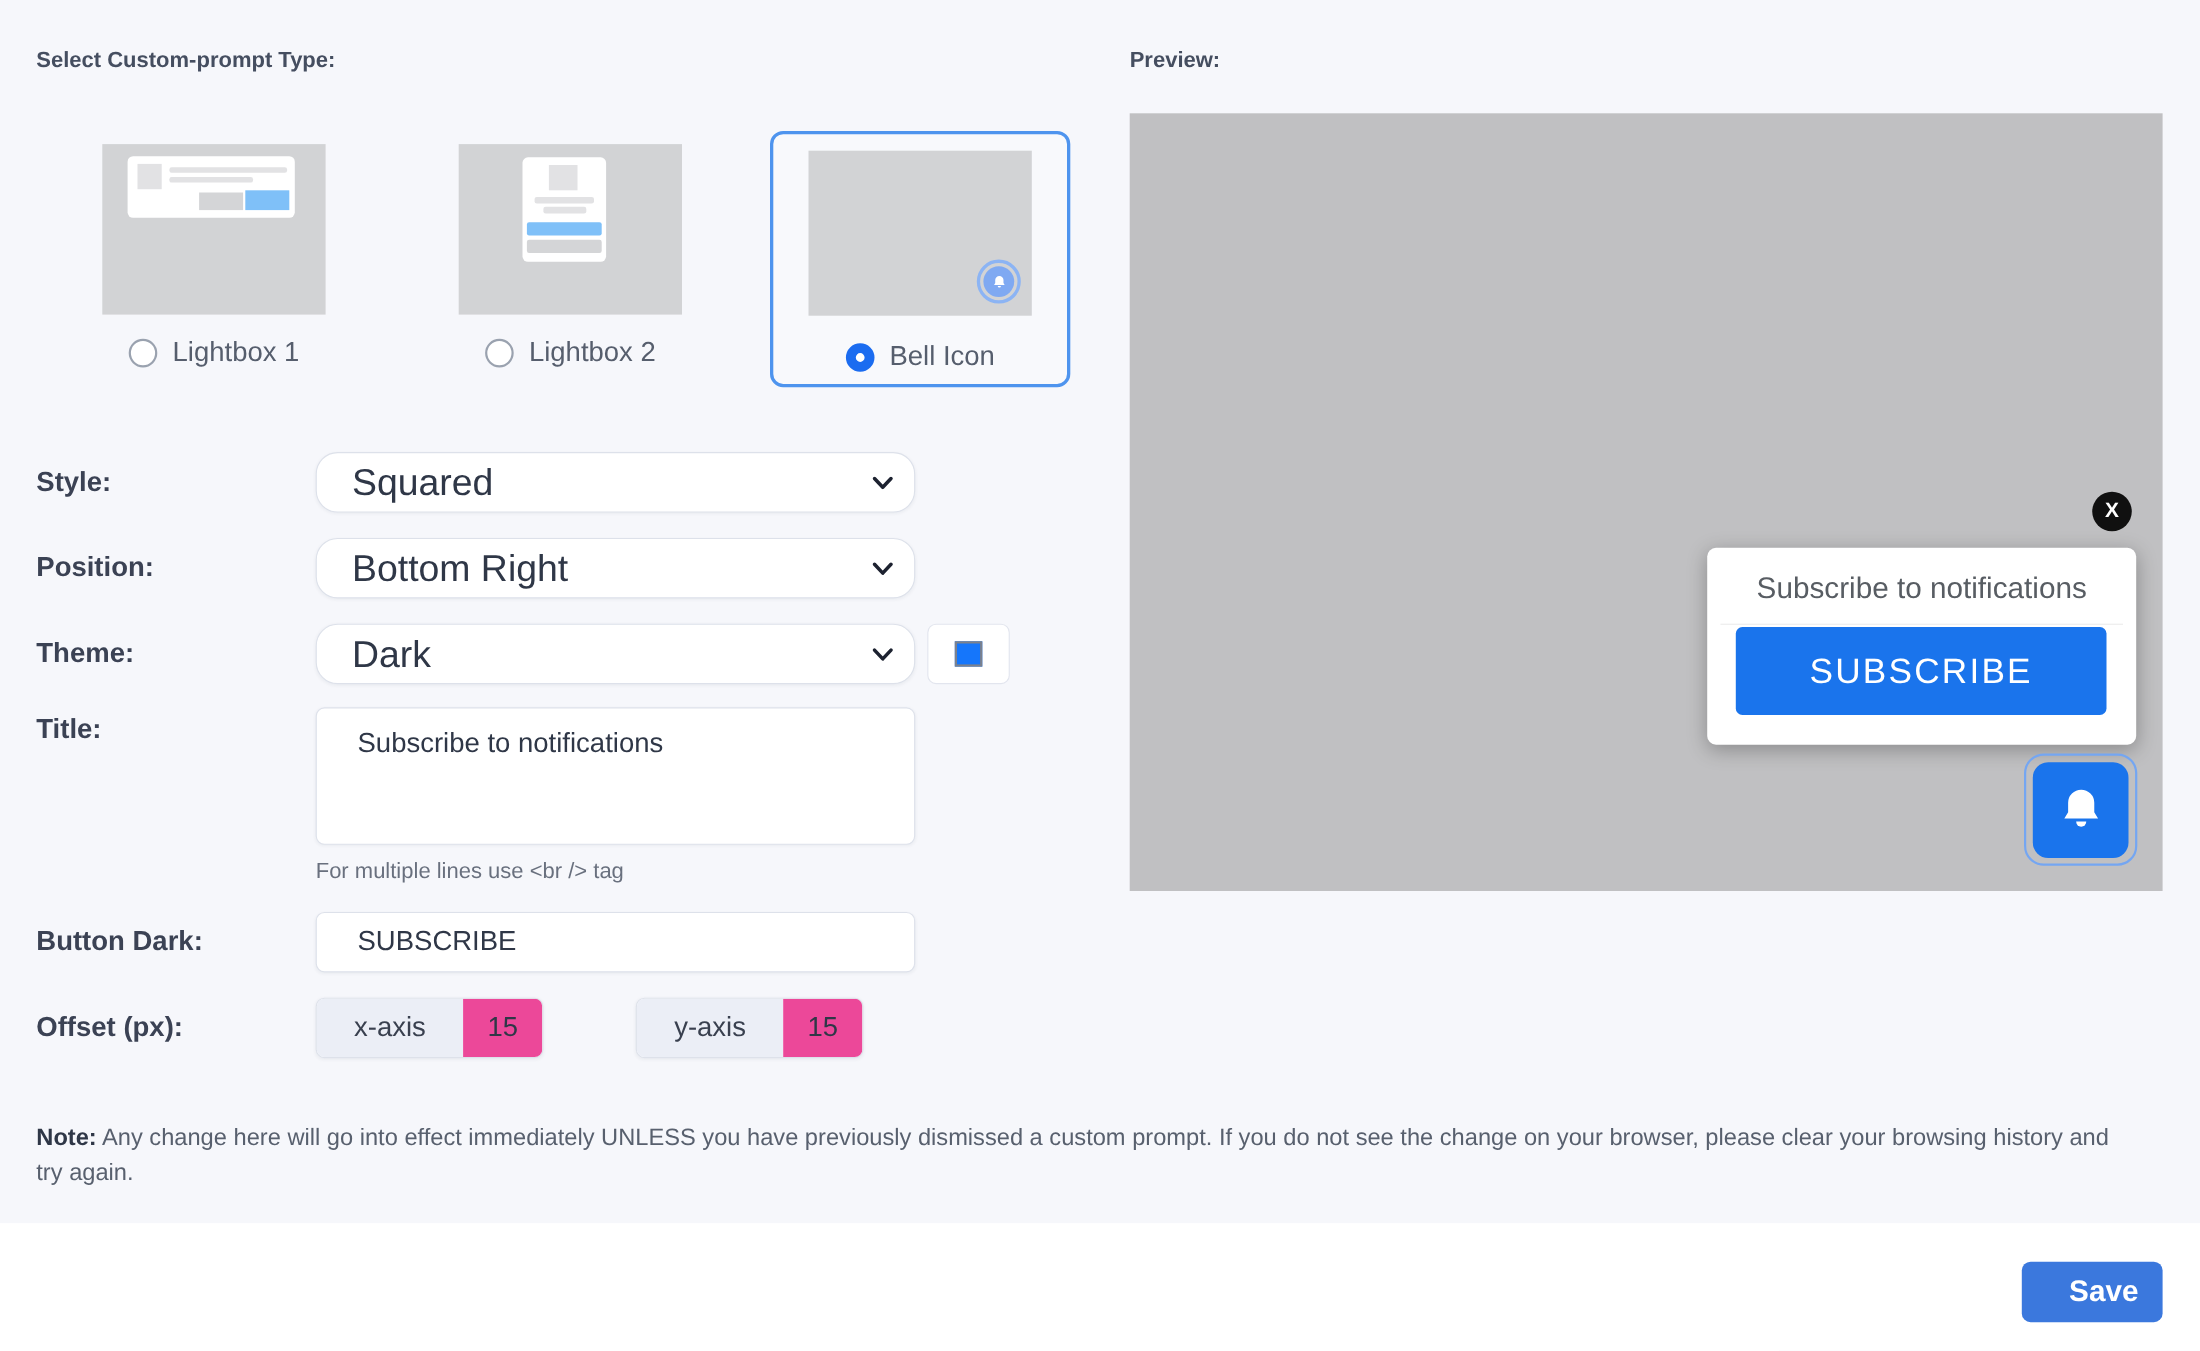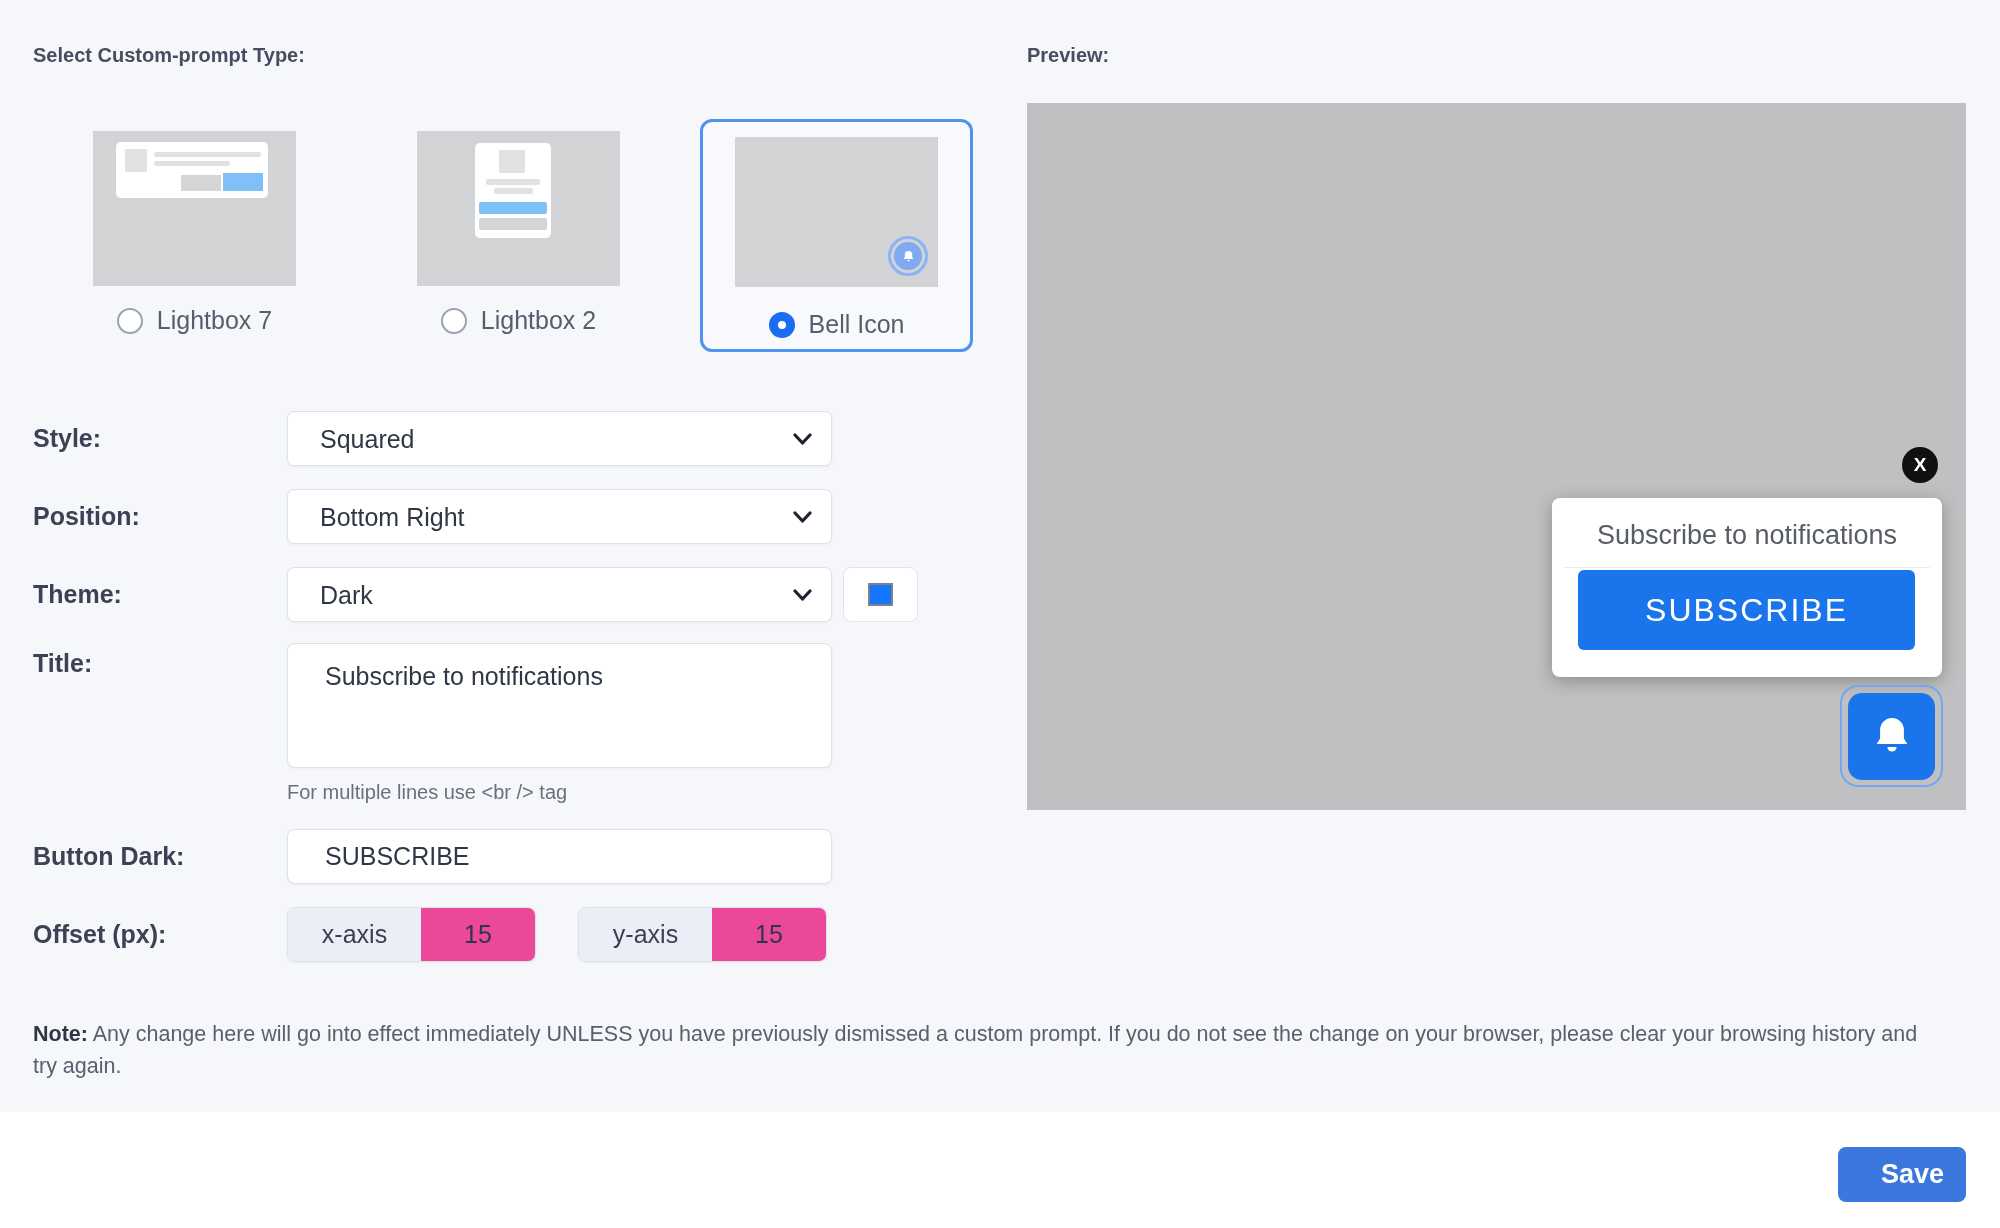--- a/index.html
+++ b/index.html
@@ -53,41 +53,41 @@
   .bell-badge { position:absolute; right:10px; bottom:11px; width:40px; height:40px;
     border:3px solid #8cb4f4; border-radius:50%; display:flex; align-items:center; justify-content:center; }
   .bell-badge-inner { width:28px; height:28px; border-radius:50%; background:#7fa9f2;
     display:flex; align-items:center; justify-content:center; }
 
   
   .select-wrap { width:545px; height:55px; }
   select.control {
     -webkit-appearance:none; -moz-appearance:none; appearance:none;
     width:100%; height:100%; background:#fff;
-    border:1px solid #dde1ea; border-radius:7px;
-    font-family:inherit; font-size:25px; color:#2f3747;
+    border:1px solid #dde1ea; border-radius:20px;
+    font-family:inherit; font-size:34px; color:#2f3747;
     padding-left:32px; cursor:pointer;
     box-shadow:0 1px 3px rgba(25,35,60,0.05);
   }
   .chevron { position:absolute; right:20px; top:50%; transform:translateY(-50%); pointer-events:none; display:flex; }
   .text-control {
     width:545px; height:55px; background:#fff;
     border:1px solid #dde1ea; border-radius:8px;
     font-family:inherit; font-size:25px; color:#2f3747;
     padding-left:37px; box-shadow:0 1px 3px rgba(25,35,60,0.05);
   }
   textarea.text-control { height:125px; padding-top:16px; resize:none; line-height:1.3; }
   .helper-text { font-size:20px; color:#69707e; }
 
   .swatch-btn { left:843px; width:75px; height:55px; background:#fff;
     border:1px solid #e2e5ee; border-radius:8px;
     display:flex; align-items:center; justify-content:center; cursor:pointer; }
   .swatch-square { width:25px; height:23px; background:#1576fb; border:2px solid #7b818d; }
 
-  .offset-group { width:249px; height:55px; background:#fff; border:1px solid #dde1ea;
+  .offset-group { width:207px; height:55px; background:#fff; border:1px solid #dde1ea;
     border-radius:8px; overflow:hidden; display:flex;
     box-shadow:0 1px 3px rgba(25,35,60,0.05); }
   .offset-label-cell { width:133px; height:100%; background:#ebeef6;
     display:flex; align-items:center; justify-content:center;
     font-size:25px; color:#39404f; }
   .offset-input { flex:1; border:none; outline:none; font-family:inherit;
     font-size:25px; color:#2f3747; text-align:center; width:100%; background:#ec4899; }
 
   .note-text { font-size:21.5px; line-height:32px; color:#58606e; width:1907px; }
   .note-prefix { font-weight:700; color:#2f3747; }
@@ -128,21 +128,21 @@
     <div class="lb1-card">
       <div class="lb1-icon"></div>
       <div class="lb1-bar1"></div>
       <div class="lb1-bar2"></div>
       <div class="lb1-btn-gray"></div>
       <div class="lb1-btn-blue"></div>
     </div>
   </div>
   <div class="opt-radio-row">
     <input type="radio" name="prompt-type" class="radio" style="">
-    <span class="opt-label">Lightbox 7</span>
+    <span class="opt-label">Lightbox 1</span>
   </div>
 </div>
 
 <div class="abs" style="left:417px; top:131px; width:203px;">
   <div class="thumb">
     <div class="lb2-card">
       <div class="lb2-icon"></div>
       <div class="lb2-bar1"></div>
       <div class="lb2-bar2"></div>
       <div class="lb2-btn-blue"></div>

